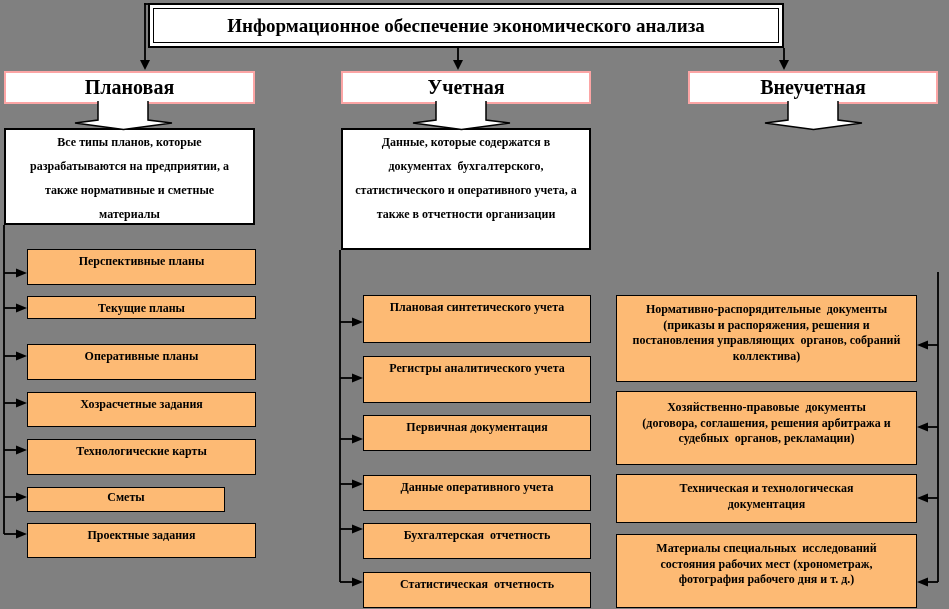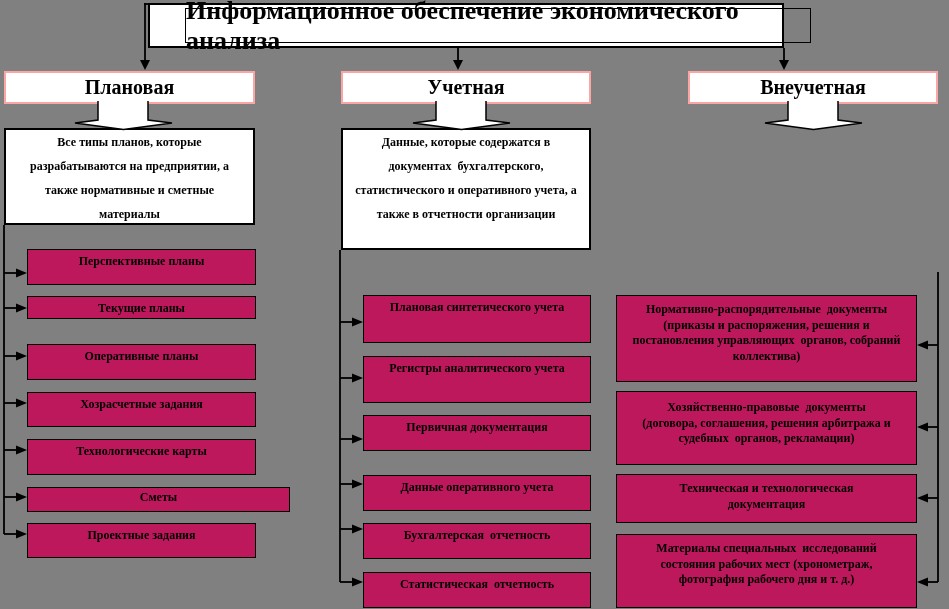--- a/index.html
+++ b/index.html
@@ -1,22 +1,22 @@
 <!DOCTYPE html>
 <html><head>
 <meta charset="utf-8">
 <style>
   html,body{margin:0;padding:0;}
   #canvas{position:relative;width:949px;height:609px;background:#808080;font-family:"Liberation Serif","DejaVu Serif",serif;font-weight:bold;color:#000;overflow:hidden;}
   .abs{position:absolute;box-sizing:border-box;}
   .titlebox{left:148px;top:3px;width:636px;height:45px;border:2px solid #000;background:#fff;padding:3px;}
-  .titleinner{width:100%;height:100%;border:1.5px solid #000;box-sizing:border-box;display:flex;align-items:center;justify-content:center;font-size:26px;margin-left:32px;}
+  .titleinner{width:100%;height:100%;border:1.5px solid #000;box-sizing:border-box;display:flex;align-items:center;justify-content:center;font-size:19px;}
   .hdr{top:71px;width:250px;height:33px;border:2px solid #fca5a5;background:#fff;display:flex;align-items:center;justify-content:center;font-size:20px;}
   .desc{border:2px solid #000;background:#fff;font-size:12px;line-height:24px;text-align:center;white-space:pre-wrap;}
-  .item{border:1.5px solid #000;background:#be185d;font-size:12px;line-height:15.5px;text-align:center;white-space:pre-wrap;padding-top:4px;}
+  .item{border:1.5px solid #000;background:#fdba74;font-size:12px;line-height:15.5px;text-align:center;white-space:pre-wrap;padding-top:4px;}
   svg.overlay{position:absolute;left:0;top:0;pointer-events:none;}
 </style>
 </head>
 <body>
 
 <div id="canvas">
 
   <div class="abs titlebox">
     <div class="titleinner">Информационное обеспечение экономического анализа</div>
   </div>
@@ -32,21 +32,21 @@
   <div class="abs desc" style="left:341px;top:128px;width:250px;height:122px;padding-left:1px;padding-right:1px">Данные, которые содержатся в
 документах  бухгалтерского,
 статистического и оперативного учета, а
 также в отчетности организации</div>
 
   <div class="abs item" style="left:27px;top:249px;width:229px;height:36px">Перспективные планы</div>
   <div class="abs item" style="left:27px;top:296px;width:229px;height:23px">Текущие планы</div>
   <div class="abs item" style="left:27px;top:344px;width:229px;height:36px">Оперативные планы</div>
   <div class="abs item" style="left:27px;top:392px;width:229px;height:35px">Хозрасчетные задания</div>
   <div class="abs item" style="left:27px;top:439px;width:229px;height:36px">Технологические карты</div>
-  <div class="abs item" style="left:27px;top:487px;width:263px;height:25px;padding-top:2px">Сметы</div>
+  <div class="abs item" style="left:27px;top:487px;width:198px;height:25px;padding-top:2px">Сметы</div>
   <div class="abs item" style="left:27px;top:523px;width:229px;height:35px">Проектные задания</div>
 
   <div class="abs item" style="left:363px;top:295px;width:228px;height:48px">Плановая синтетического учета</div>
   <div class="abs item" style="left:363px;top:356px;width:228px;height:47px">Регистры аналитического учета</div>
   <div class="abs item" style="left:363px;top:415px;width:228px;height:36px">Первичная документация</div>
   <div class="abs item" style="left:363px;top:475px;width:228px;height:36px">Данные оперативного учета</div>
   <div class="abs item" style="left:363px;top:523px;width:228px;height:36px">Бухгалтерская  отчетность</div>
   <div class="abs item" style="left:363px;top:572px;width:228px;height:36px">Статистическая  отчетность</div>
 
   <div class="abs item" style="left:616px;top:295px;width:301px;height:87px;padding-top:6px">Нормативно-распорядительные  документы

